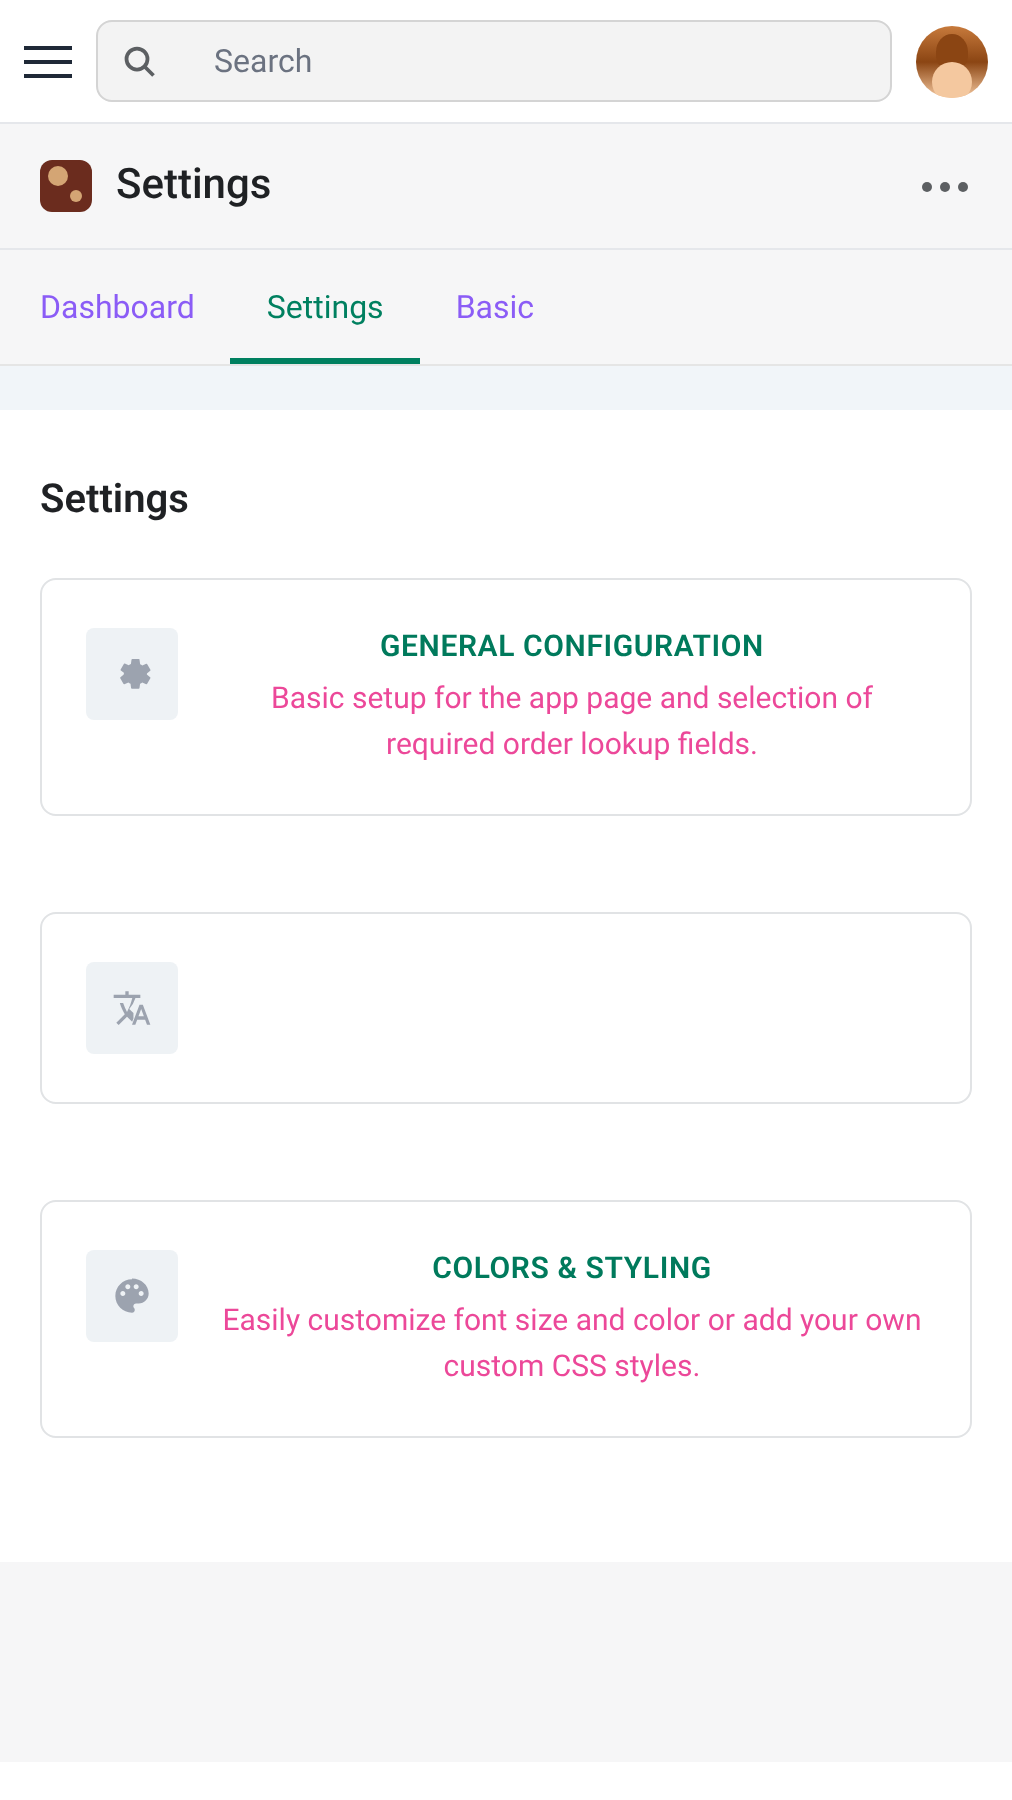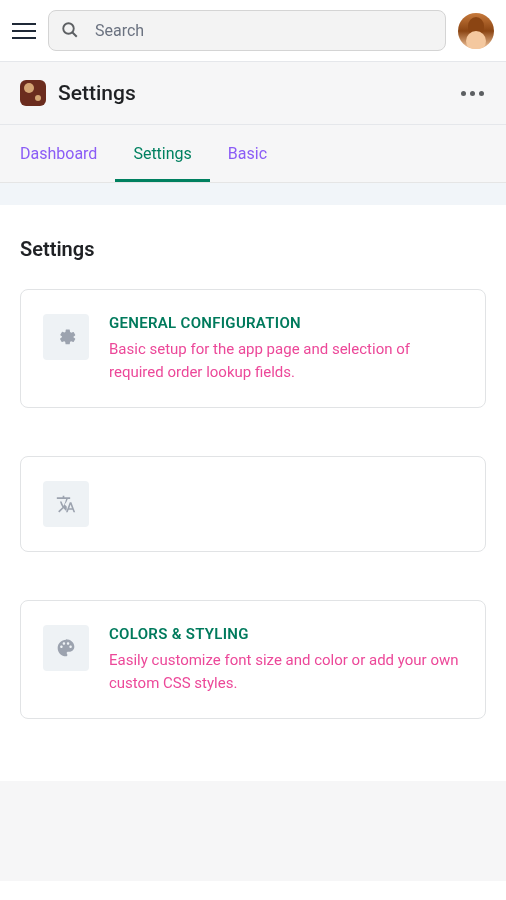--- a/index.html
+++ b/index.html
@@ -33,26 +33,26 @@
     }
     .hamburger span {
       display: block;
       height: 2px;
       background: #1f2937;
       width: 100%;
     }
     .search-box {
       flex: 1;
       display: flex;
-      align-items: flex-start;
+      align-items: center;
       background: #f3f3f3;
       border: 1px solid #d4d4d4;
       border-radius: 8px;
       padding: 10px 12px;
-      gap: 16px;
+      gap: 28px;
     }
     .search-icon {
       width: 18px;
       height: 18px;
     }
     .search-placeholder {
       color: #6b7280;
       font-size: 16px;
     }
     .avatar {
@@ -177,20 +177,21 @@
       margin-bottom: 28px;
     }
     .card {
       border: 1px solid #e1e3e5;
       border-radius: 8px;
       padding: 24px 22px;
       display: flex;
       gap: 20px;
       margin-bottom: 48px;
       cursor: pointer;
+      text-align: center;
     }
     .card:last-child {
       margin-bottom: 0;
     }
     .card-icon-box {
       width: 46px;
       height: 46px;
       background: #eef2f5;
       border-radius: 4px;
       display: flex;

